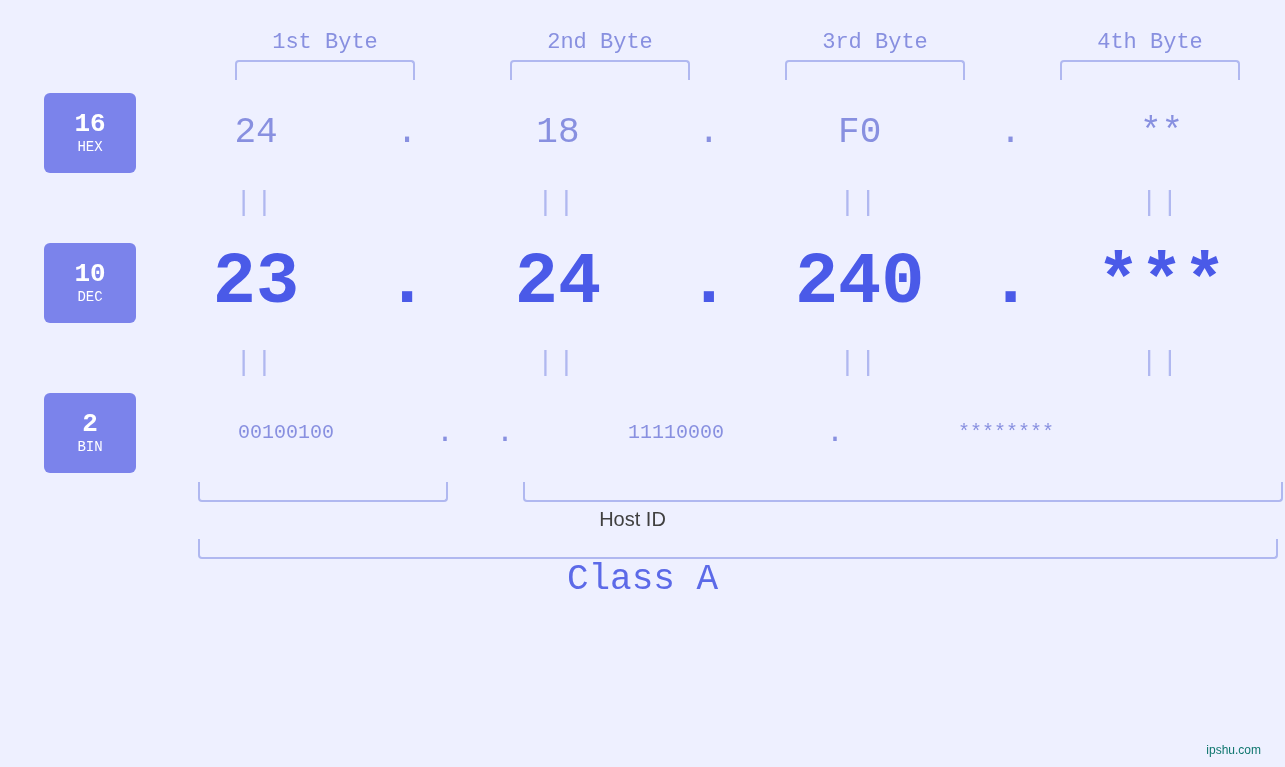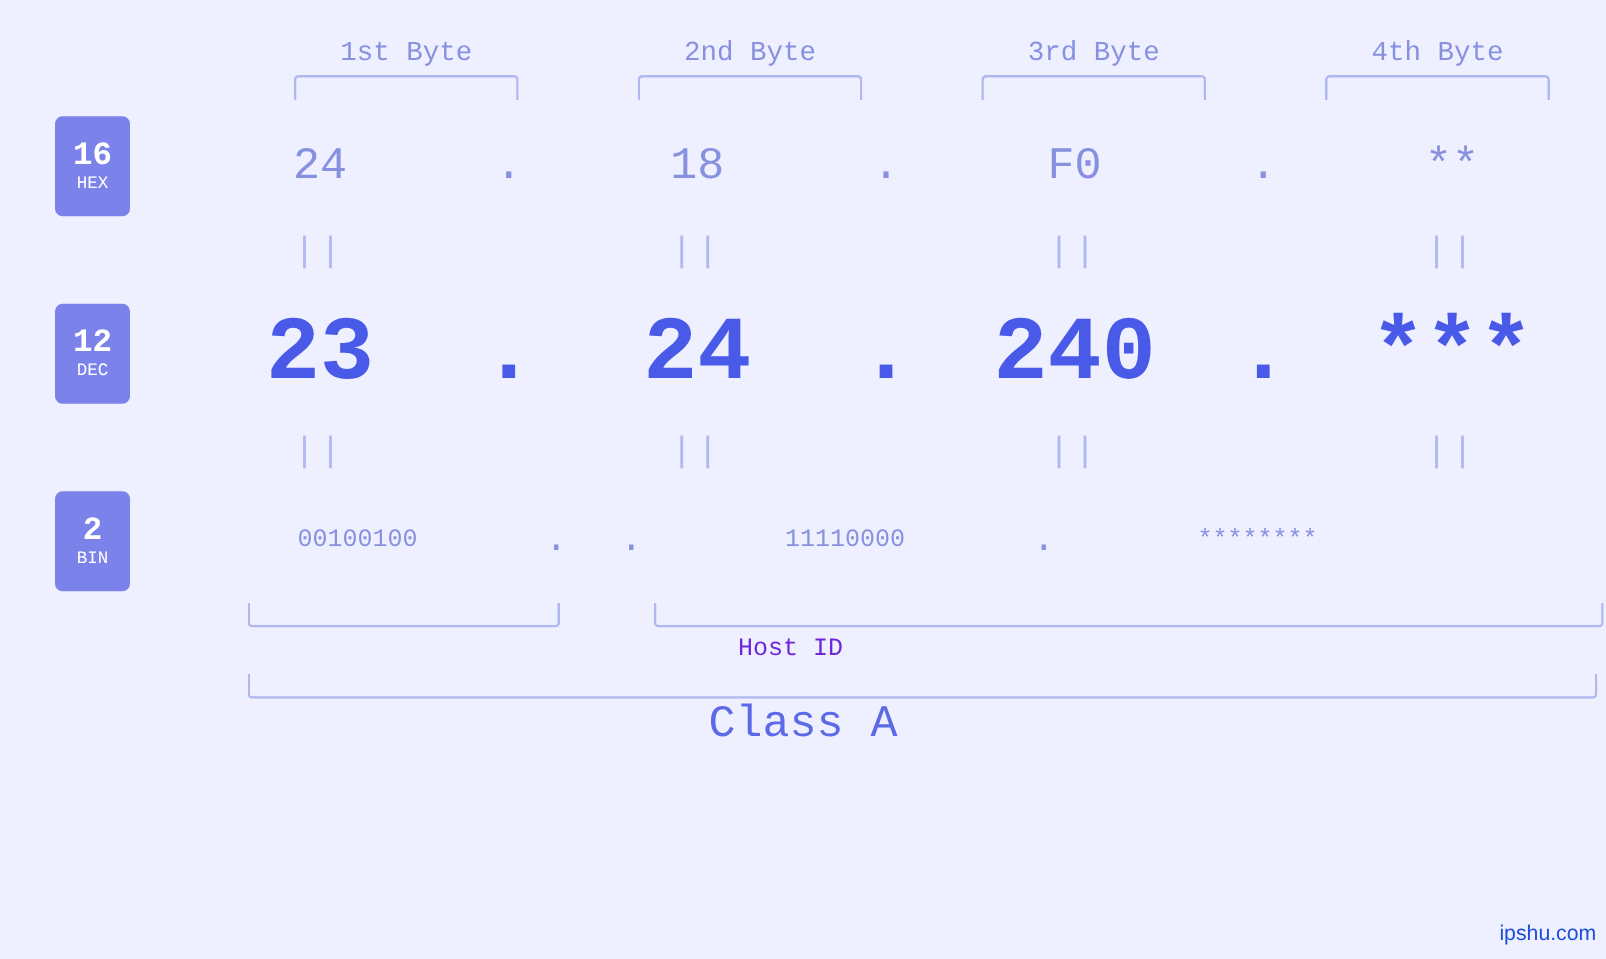--- a/index.html
+++ b/index.html
@@ -33,21 +33,21 @@
 
     
     .badge {
       background: #7b83eb;
       color: white;
       border-radius: 6px;
       display: flex;
       flex-direction: column;
       align-items: center;
       justify-content: center;
-      width: 60px;
+      width: 92px;
       height: 80px;
       position: absolute;
       left: 44px;
     }
     .badge-num {
       font-size: 26px;
       font-weight: bold;
       line-height: 1.1;
     }
     .badge-label {
@@ -140,23 +140,23 @@
     .class-label {
       text-align: center;
       color: #5c6ae8;
       font-size: 36px;
       font-family: 'Courier New', Courier, monospace;
     }
 
     .watermark {
       position: absolute;
       bottom: 10px;
-      right: 8px;
-      color: #1d4ed8;
-      font-size: 17px;
+      right: 24px;
+      color: #0f766e;
+      font-size: 12px;
       font-family: sans-serif;
     }
   </style>
 </head>
 <body>
 
 <div class="container">
 
   <div class="byte-headers">
     <div class="byte-header">1st Byte</div>
@@ -225,21 +225,21 @@
     </div>
     <div class="dot-cell"></div>
     <div class="eq-cell">
       <span class="equals">||</span>
     </div>
   </div>
 
   <div class="row" style="height:115px;">
     <div class="badge-cell">
       <div class="badge">
-        <span class="badge-num">12</span>
+        <span class="badge-num">10</span>
         <span class="badge-label">DEC</span>
       </div>
     </div>
     <div class="byte-cell">
       <span class="value-dec">23</span>
     </div>
     <div class="dot-cell">
       <span class="dot-dec">.</span>
     </div>
     <div class="byte-cell">
@@ -314,21 +314,21 @@
     <div style="width:60px;"></div>
 
     <div style="width:770px; display:flex; justify-content:center;">
       <div style="width:760px; height:20px; border:2px solid #b0b8f0; border-top:none; border-radius:0 0 4px 4px;"></div>
     </div>
   </div>
 
   <div style="display:flex; width:1100px; margin-left:190px; margin-top:6px;">
     <div style="width:60px;"></div>
     <div style="width:770px; text-align:center;">
-      <span style="color:#6d28d9; font-size:20px; font-family:Liberation Mono, monospace;">Host ID</span>
+      <span style="color:#404040; font-size:20px; font-family:Liberation Sans, sans-serif;">Host ID</span>
     </div>
   </div>
 
   <div style="width:1080px; height:20px; border:2px solid #b0b8f0; border-top:none; border-radius:0 0 4px 4px; margin-left:190px; margin-top:8px;"></div>
 
   <div class="class-label">
     <span>Class A</span>
   </div>
 
   <div class="watermark">

